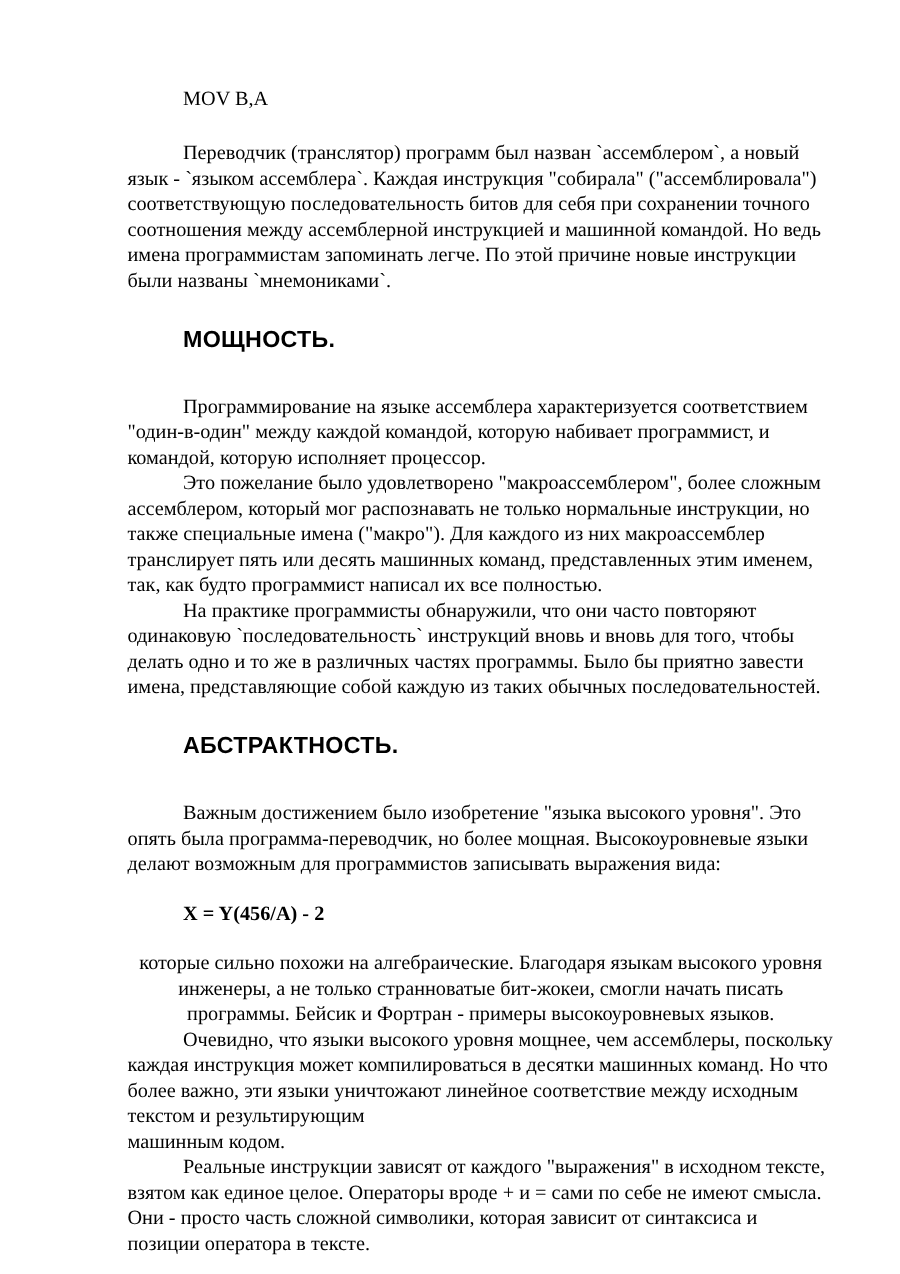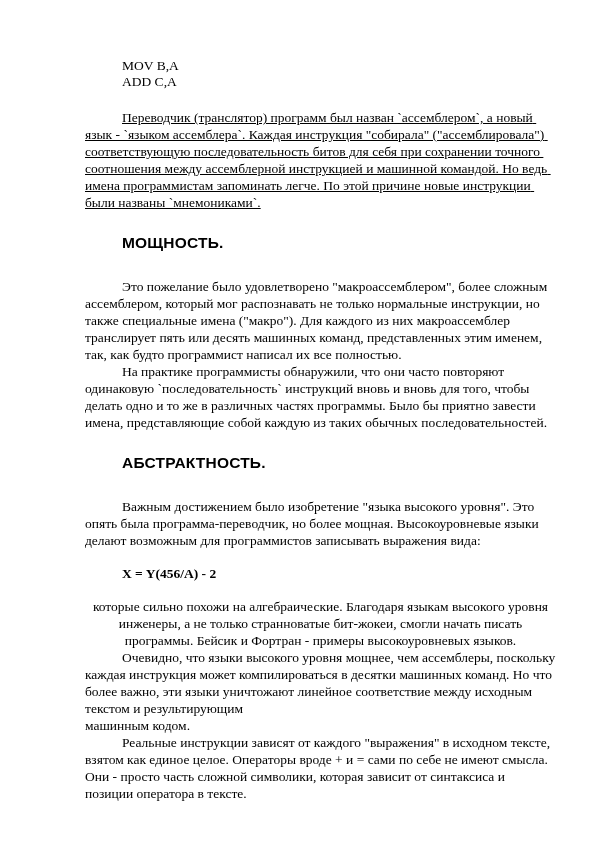--- a/index.html
+++ b/index.html
@@ -21,21 +21,21 @@
     line-height: 16px;
   }
   .code-line { white-space: pre; }
   .para {
     font-size: 13.5px;
     line-height: 17px;
     text-indent: 37px;
     white-space: pre-wrap;
     text-align: left;
   }
-  .para.first-after-code { margin-top: 19px; text-decoration: underline; }
+  .para.first-after-code { margin-top: 19px; }
   .para.no-indent { text-indent: 0; text-align: center; }
   .section-heading {
     font-family: Liberation Sans, sans-serif;
     font-weight: bold;
     font-size: 15.5px;
     letter-spacing: 0.2px;
     margin: 23px 0 26px 37px;
   }
   .formula {
     font-size: 13.5px;
@@ -44,27 +44,27 @@
     font-weight: bold;
   }
 </style>
 </head>
 <body>
 
 <div class="page">
 
   <div class="code-block">
     <div class="code-line">MOV B,A</div>
-    <div class="code-line">ADD C,A</div>
   </div>
 
   <p class="para first-after-code">Переводчик (транслятор) программ был назван `ассемблером`, а новый язык - `языком ассемблера`. Каждая инструкция "собирала" ("ассемблировала") соответствующую последовательность битов для себя при сохранении точного соотношения между ассемблерной инструкцией и машинной командой. Но ведь имена программистам запоминать легче. По этой причине новые инструкции были названы `мнемониками`.</p>
 
   <h2 class="section-heading">МОЩНОСТЬ.</h2>
 
+  <p class="para">Программирование на языке ассемблера характеризуется соответствием "один-в-один" между каждой командой, которую набивает программист, и командой, которую исполняет процессор.</p>
   <p class="para">Это пожелание было удовлетворено "макроассемблером", более сложным ассемблером, который мог распознавать не только нормальные инструкции, но также специальные имена ("макро"). Для каждого из них макроассемблер транслирует пять или десять машинных команд, представленных этим именем, так, как будто программист написал их все полностью.</p>
   <p class="para">На практике программисты обнаружили, что они часто повторяют одинаковую `последовательность` инструкций вновь и вновь для того, чтобы делать одно и то же в различных частях программы. Было бы приятно завести имена, представляющие собой каждую из таких обычных последовательностей.</p>
 
   <h2 class="section-heading">АБСТРАКТНОСТЬ.</h2>
 
   <p class="para">Важным достижением было изобретение "языка высокого уровня". Это опять была программа-переводчик, но более мощная. Высокоуровневые языки делают возможным для программистов записывать выражения вида:</p>
 
   <div class="formula">X = Y(456/A) - 2</div>
 
   <p class="para no-indent">которые сильно похожи на алгебраические. Благодаря языкам высокого уровня инженеры, а не только странноватые бит-жокеи, смогли начать писать программы. Бейсик и Фортран - примеры высокоуровневых языков.</p>

